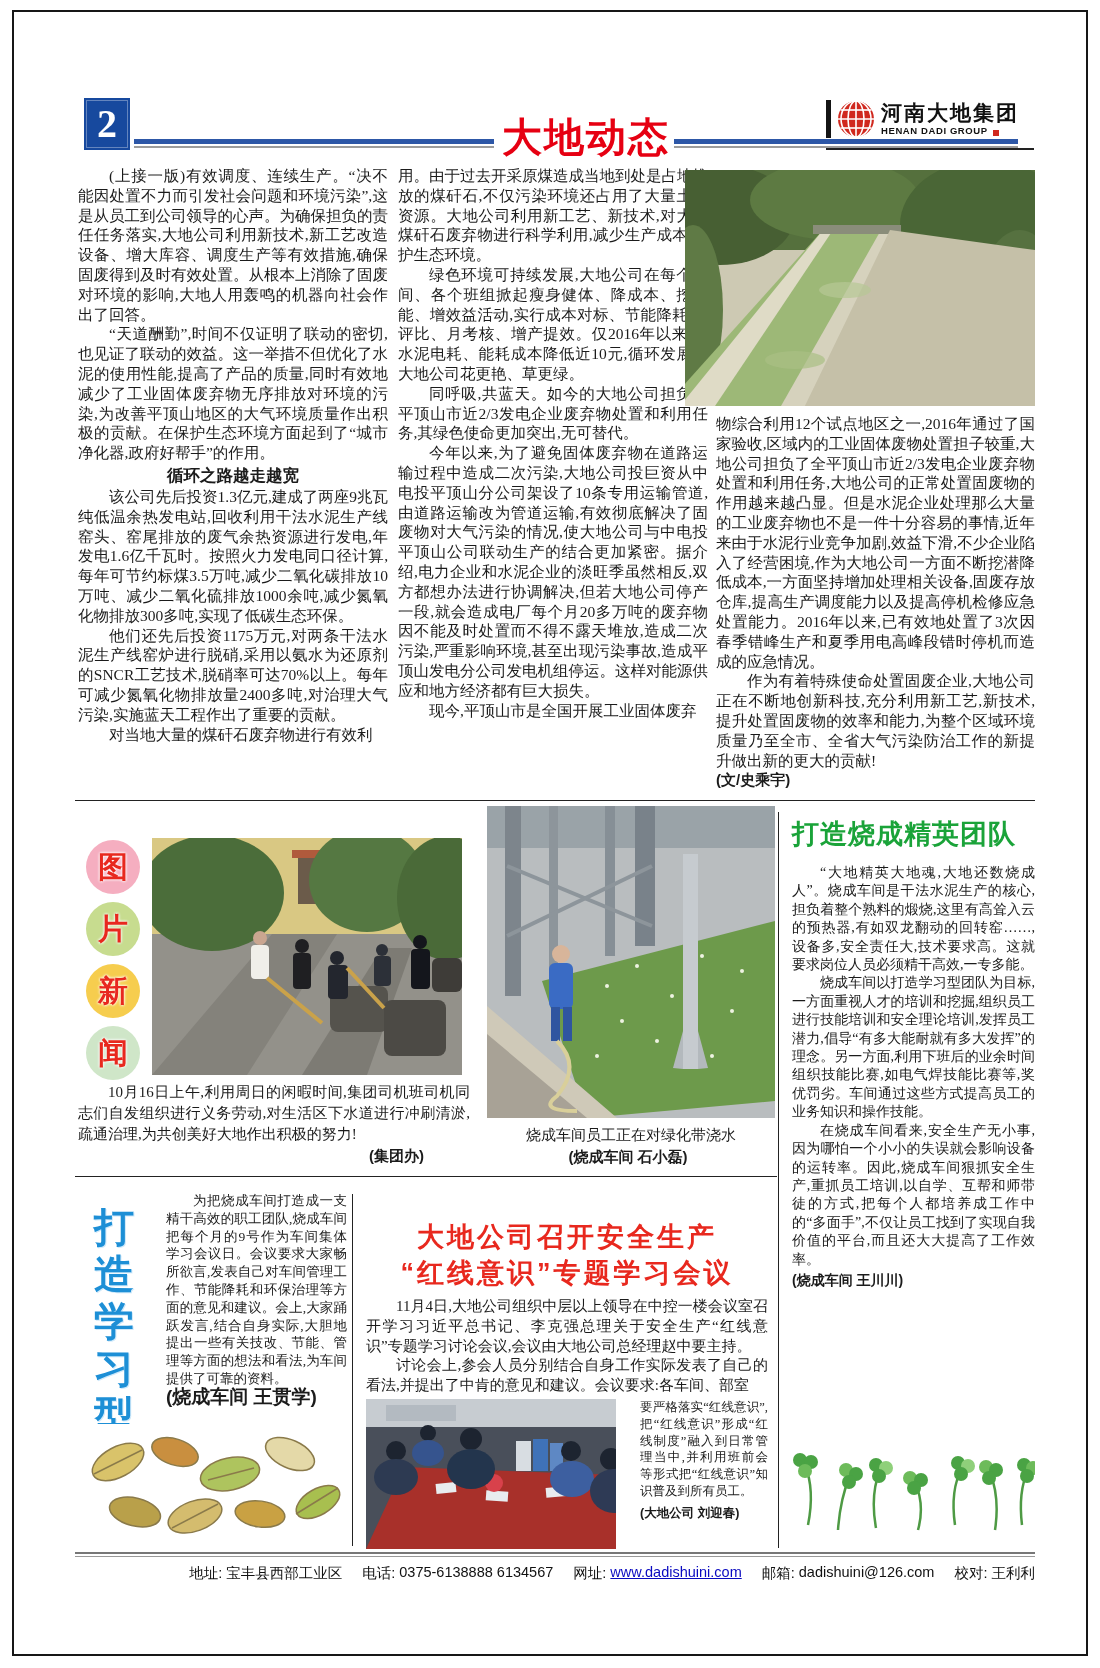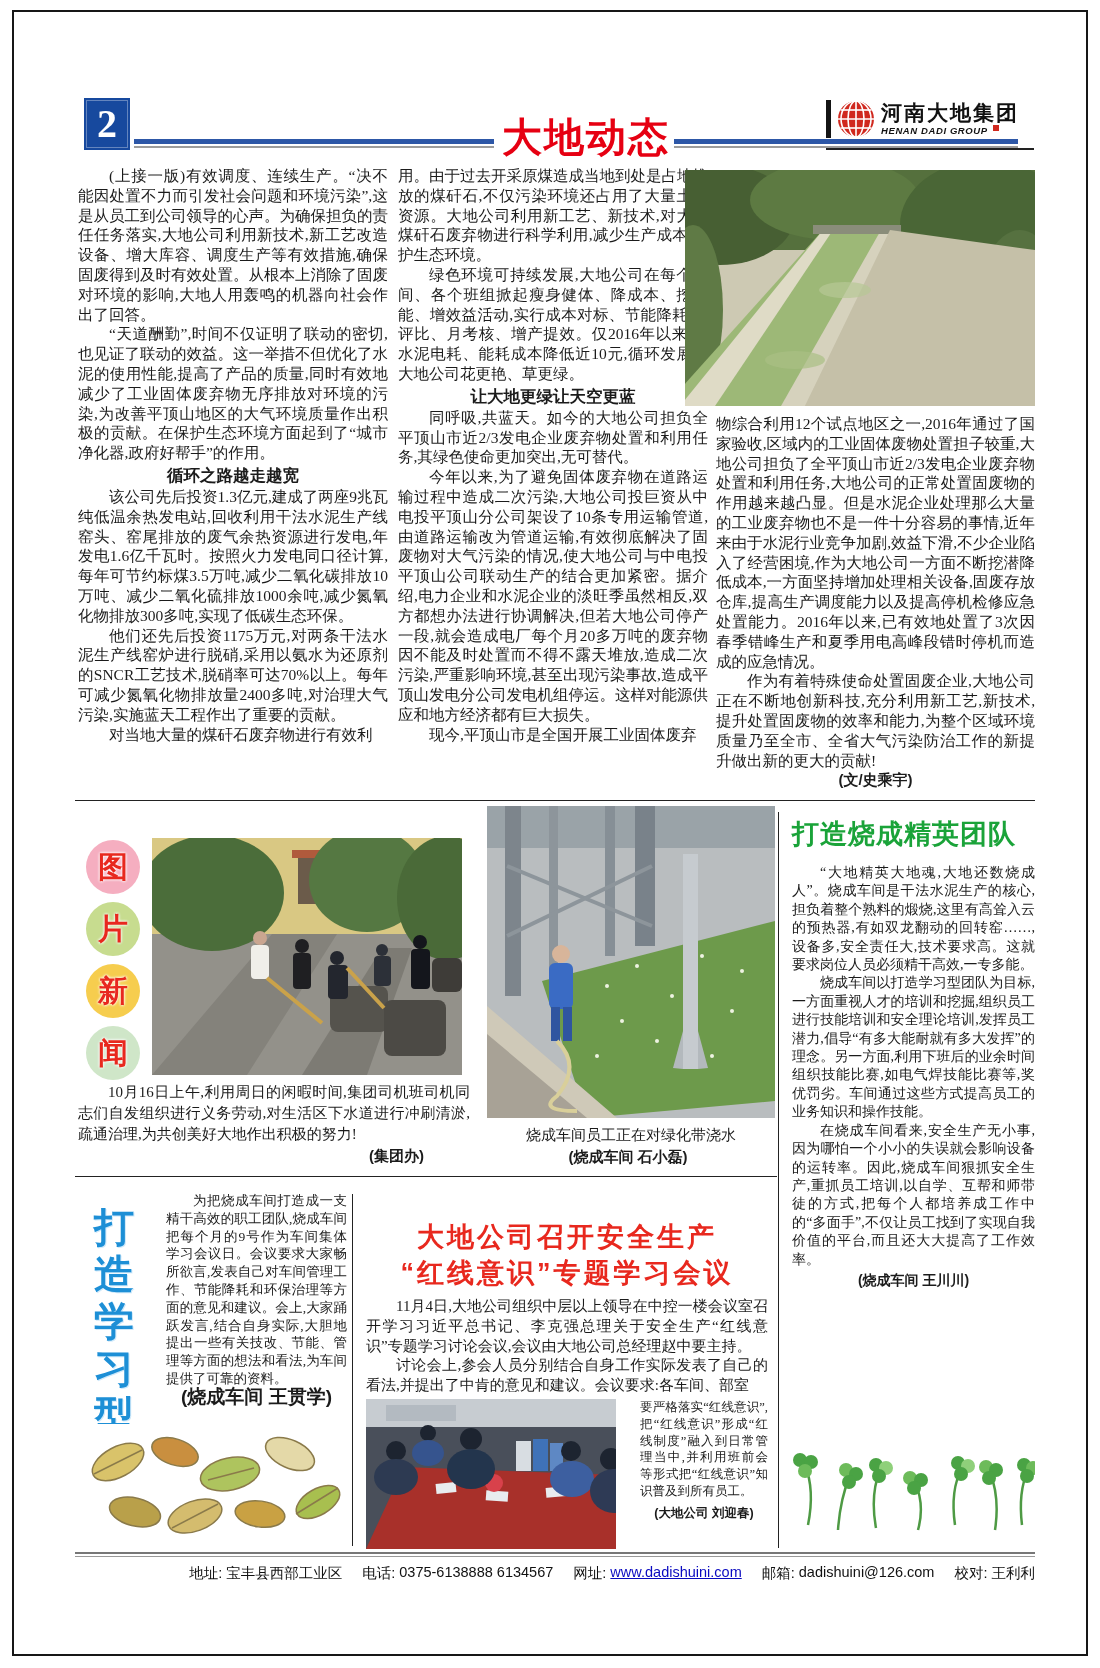--- a/index.html
+++ b/index.html
@@ -25,37 +25,37 @@
   .section-title { left:498px; top:110px; width:176px; text-align:center;
     font-family:"Liberation Sans",sans-serif; font-weight:bold; font-size:40px;
     color:#e60012; letter-spacing:2px; }
   .logo { left:826px; top:94px; width:208px; height:56px; display:flex;
     align-items:center; gap:6px; border-bottom:2px solid #222; padding-bottom:5px; }
   .logo-bar { width:5px; height:38px; background:#141414; flex:none; }
   .globe { width:38px; height:38px; flex:none; }
   .globe svg { display:block; width:100%; height:100%; }
   .logo-cn { font-family:"Liberation Sans",sans-serif; font-weight:bold; font-size:21px;
     letter-spacing:2px; color:#111; display:block; line-height:24px; }
-  .logo-en-row { display:flex; align-items:flex-start;font-style:italic; }
+  .logo-en-row { display:flex; align-items:flex-end; }
   .logo-en { font-family:"Liberation Sans",sans-serif; font-weight:bold; font-size:9.5px;
     letter-spacing:.6px; color:#111; }
   .redsq { display:inline-block; width:6px; height:6px; background:#d0281e; margin-left:5px; }
 
   
   .col { top:166px; height:624px; width:310px; overflow:hidden;
     font-size:15.5px; line-height:19.8px; text-align:justify; }
   .col p { text-indent:2em; }
   .col p.ni { text-indent:0; }
   .col h4 { font-family:"Liberation Sans",sans-serif; font-size:16.5px; text-align:center;
     font-weight:bold; line-height:24px; }
   .c1 { left:78px; }
   .c2 { left:398px; }
   .c3 { left:716px; top:414px; height:376px; width:319px; }
   .byline { font-family:"Liberation Sans",sans-serif; font-weight:bold;
-    text-align:center; font-size:15px; text-indent:0 !important; }
+    text-align:left; font-size:15px; text-indent:0 !important; }
 
   .photo { overflow:hidden; background:#ddd; }
   .photo svg { display:block; width:100%; height:100%; }
   .ph-canal { left:685px; top:170px; width:350px; height:236px; }
 
   
   .rule-h { background:#222; height:1px; }
   .rule-v { background:#222; width:1px; }
   .div-main  { left:75px;  top:800px;  width:960px; }
   .div-mid   { left:75px;  top:1176px; width:702px; }
@@ -166,21 +166,20 @@
   <p>“天道酬勤”,时间不仅证明了联动的密切,也见证了联动的效益。这一举措不但优化了水泥的使用性能,提高了产品的质量,同时有效地减少了工业固体废弃物无序排放对环境的污染,为改善平顶山地区的大气环境质量作出积极的贡献。在保护生态环境方面起到了“城市净化器,政府好帮手”的作用。</p>
   <h4>循环之路越走越宽</h4>
   <p>该公司先后投资1.3亿元,建成了两座9兆瓦纯低温余热发电站,回收利用干法水泥生产线窑头、窑尾排放的废气余热资源进行发电,年发电1.6亿千瓦时。按照火力发电同口径计算,每年可节约标煤3.5万吨,减少二氧化碳排放10万吨、减少二氧化硫排放1000余吨,减少氮氧化物排放300多吨,实现了低碳生态环保。</p>
   <p>他们还先后投资1175万元,对两条干法水泥生产线窑炉进行脱硝,采用以氨水为还原剂的SNCR工艺技术,脱硝率可达70%以上。每年可减少氮氧化物排放量2400多吨,对治理大气污染,实施蓝天工程作出了重要的贡献。</p>
   <p>对当地大量的煤矸石废弃物进行有效利</p>
 </div>
 
 <div class="abs col c2">
   <p class="ni">用。由于过去开采原煤造成当地到处是占地堆放的煤矸石,不仅污染环境还占用了大量土地资源。大地公司利用新工艺、新技术,对大量煤矸石废弃物进行科学利用,减少生产成本,保护生态环境。</p>
   <p>绿色环境可持续发展,大地公司在每个车间、各个班组掀起瘦身健体、降成本、挖潜能、增效益活动,实行成本对标、节能降耗,周评比、月考核、增产提效。仅2016年以来,吨水泥电耗、能耗成本降低近10元,循环发展使大地公司花更艳、草更绿。</p>
-  <h4>让大地更绿让天空更蓝</h4>
   <p>同呼吸,共蓝天。如今的大地公司担负全平顶山市近2/3发电企业废弃物处置和利用任务,其绿色使命更加突出,无可替代。</p>
   <p>今年以来,为了避免固体废弃物在道路运输过程中造成二次污染,大地公司投巨资从中电投平顶山分公司架设了10条专用运输管道,由道路运输改为管道运输,有效彻底解决了固废物对大气污染的情况,使大地公司与中电投平顶山公司联动生产的结合更加紧密。据介绍,电力企业和水泥企业的淡旺季虽然相反,双方都想办法进行协调解决,但若大地公司停产一段,就会造成电厂每个月20多万吨的废弃物因不能及时处置而不得不露天堆放,造成二次污染,严重影响环境,甚至出现污染事故,造成平顶山发电分公司发电机组停运。这样对能源供应和地方经济都有巨大损失。</p>
   <p>现今,平顶山市是全国开展工业固体废弃</p>
 </div>
 
 <div class="abs photo ph-canal">
   <svg viewBox="0 0 350 236" preserveAspectRatio="none">
     <rect width="350" height="236" fill="#cdc9b3"></rect>
     <rect width="350" height="80" fill="#55703d"></rect>
     <ellipse cx="35" cy="45" rx="75" ry="50" fill="#475f33"></ellipse>

